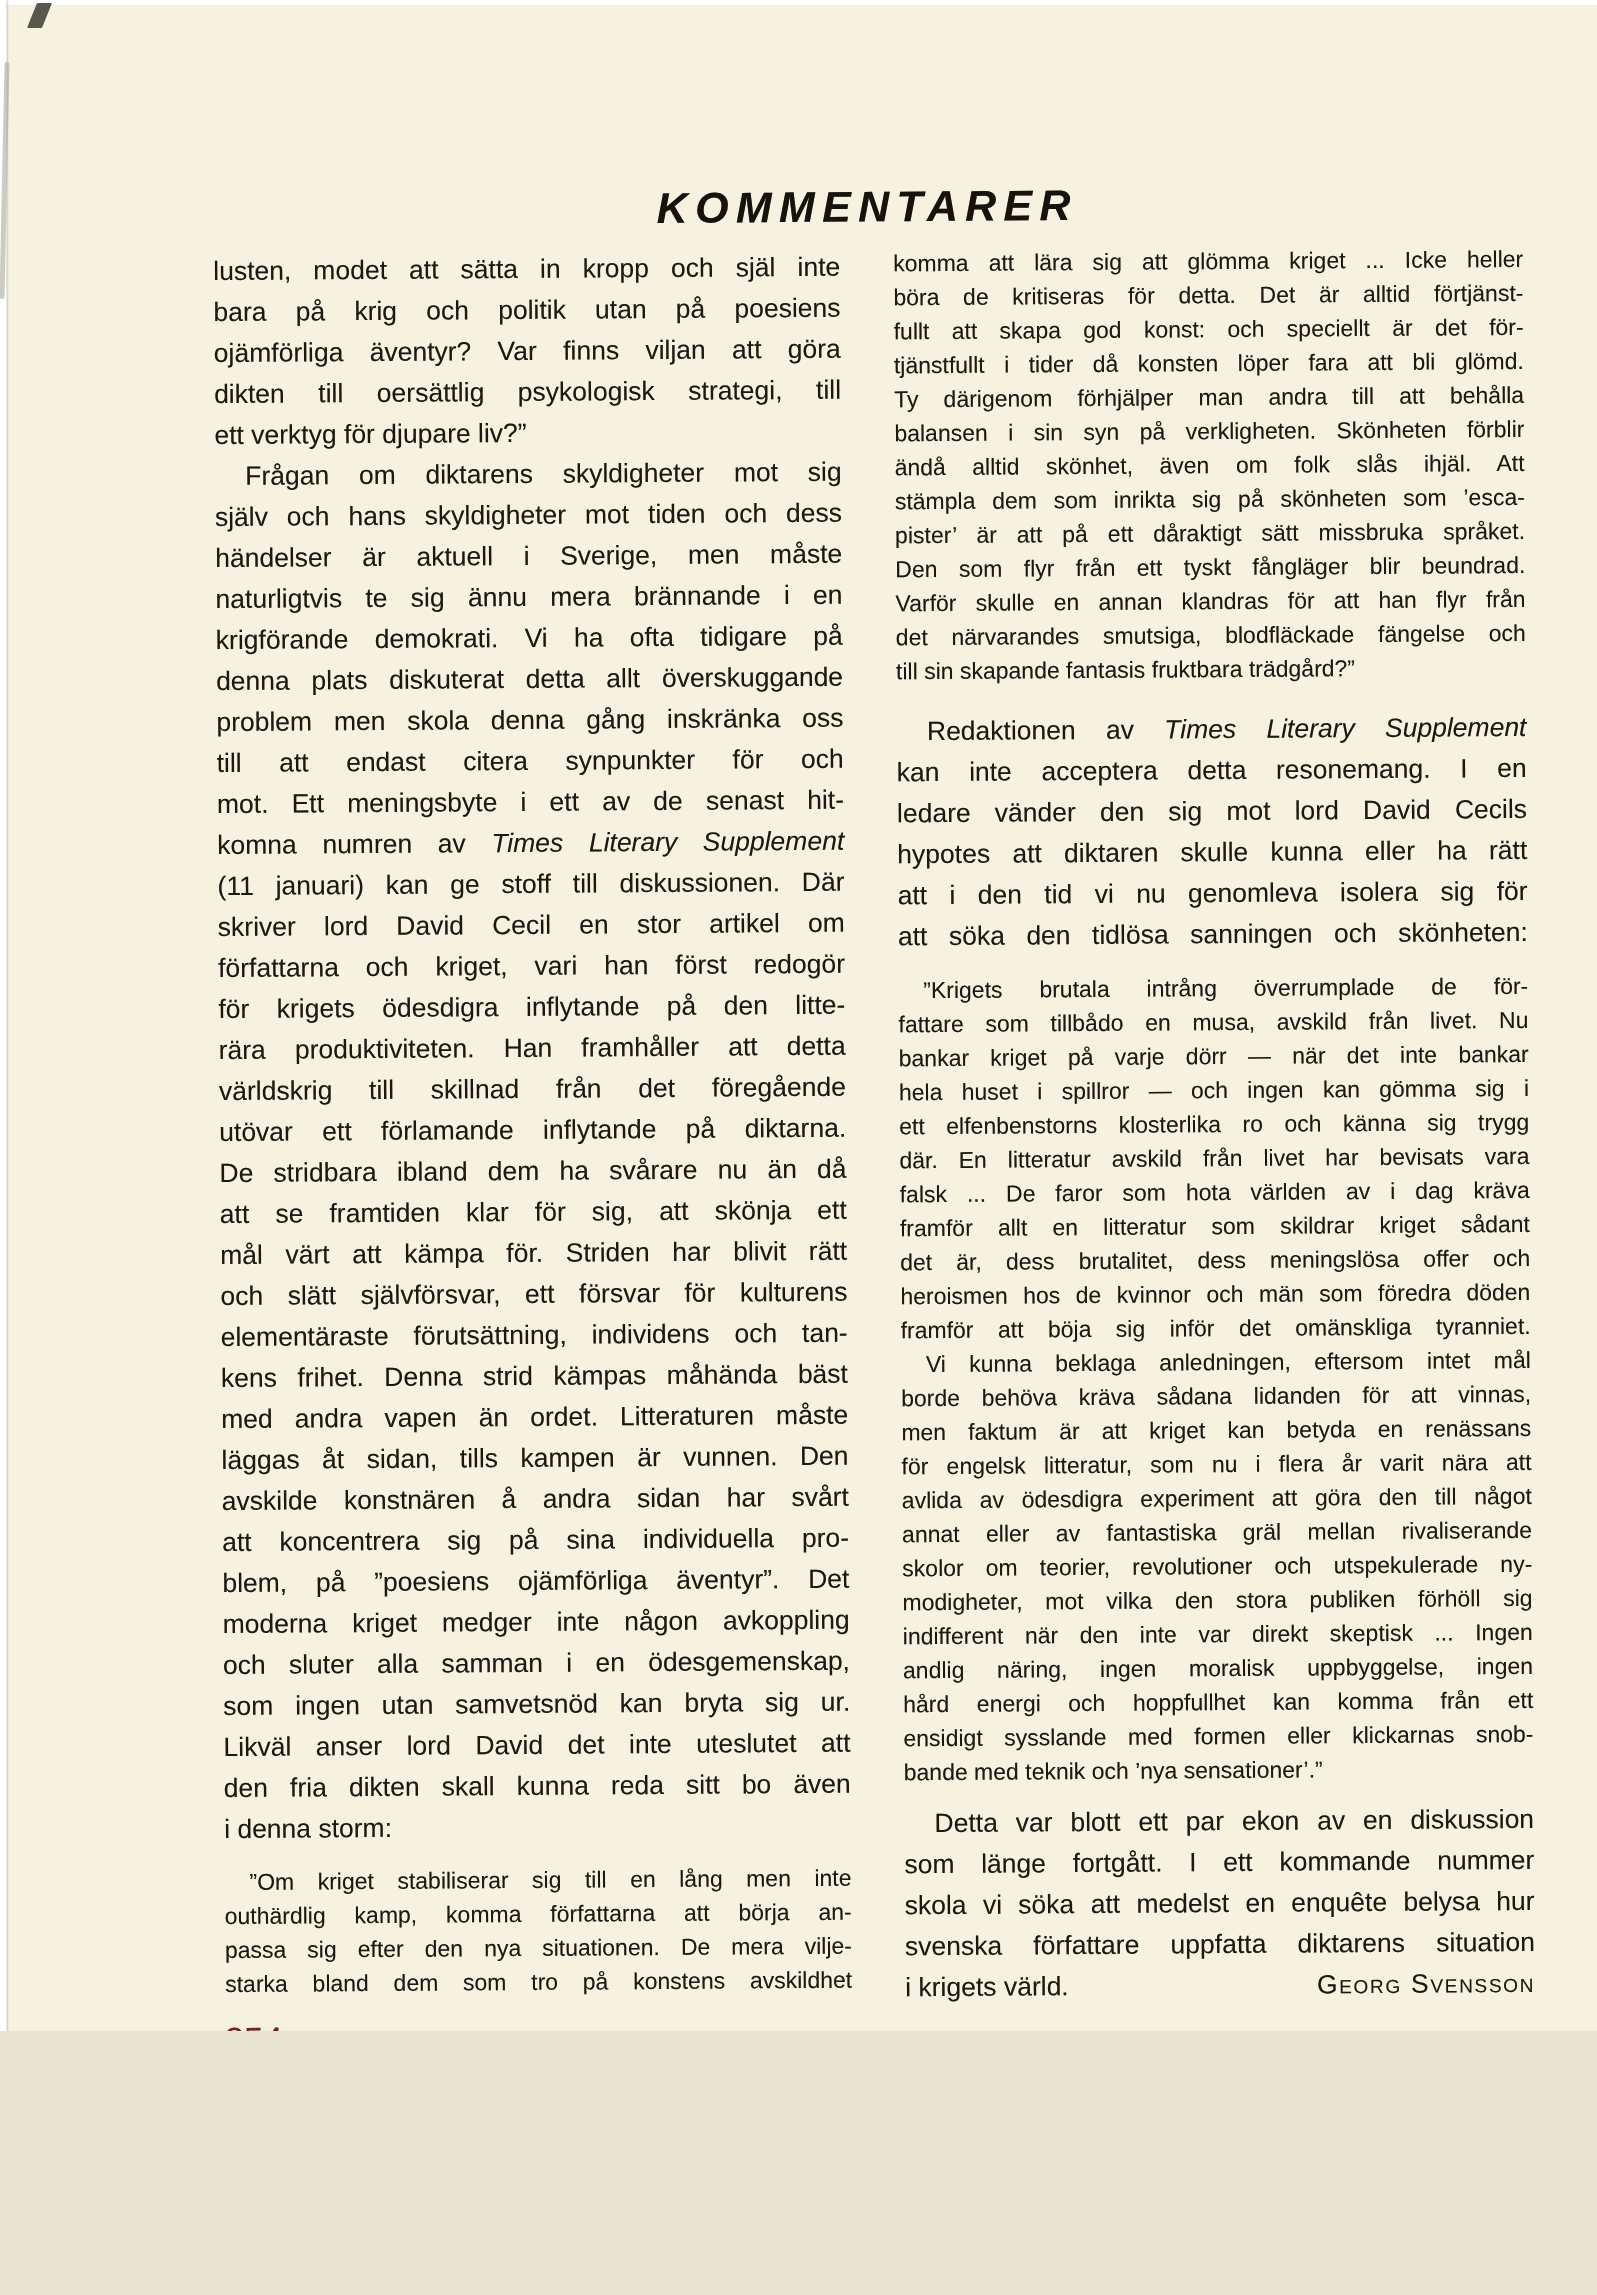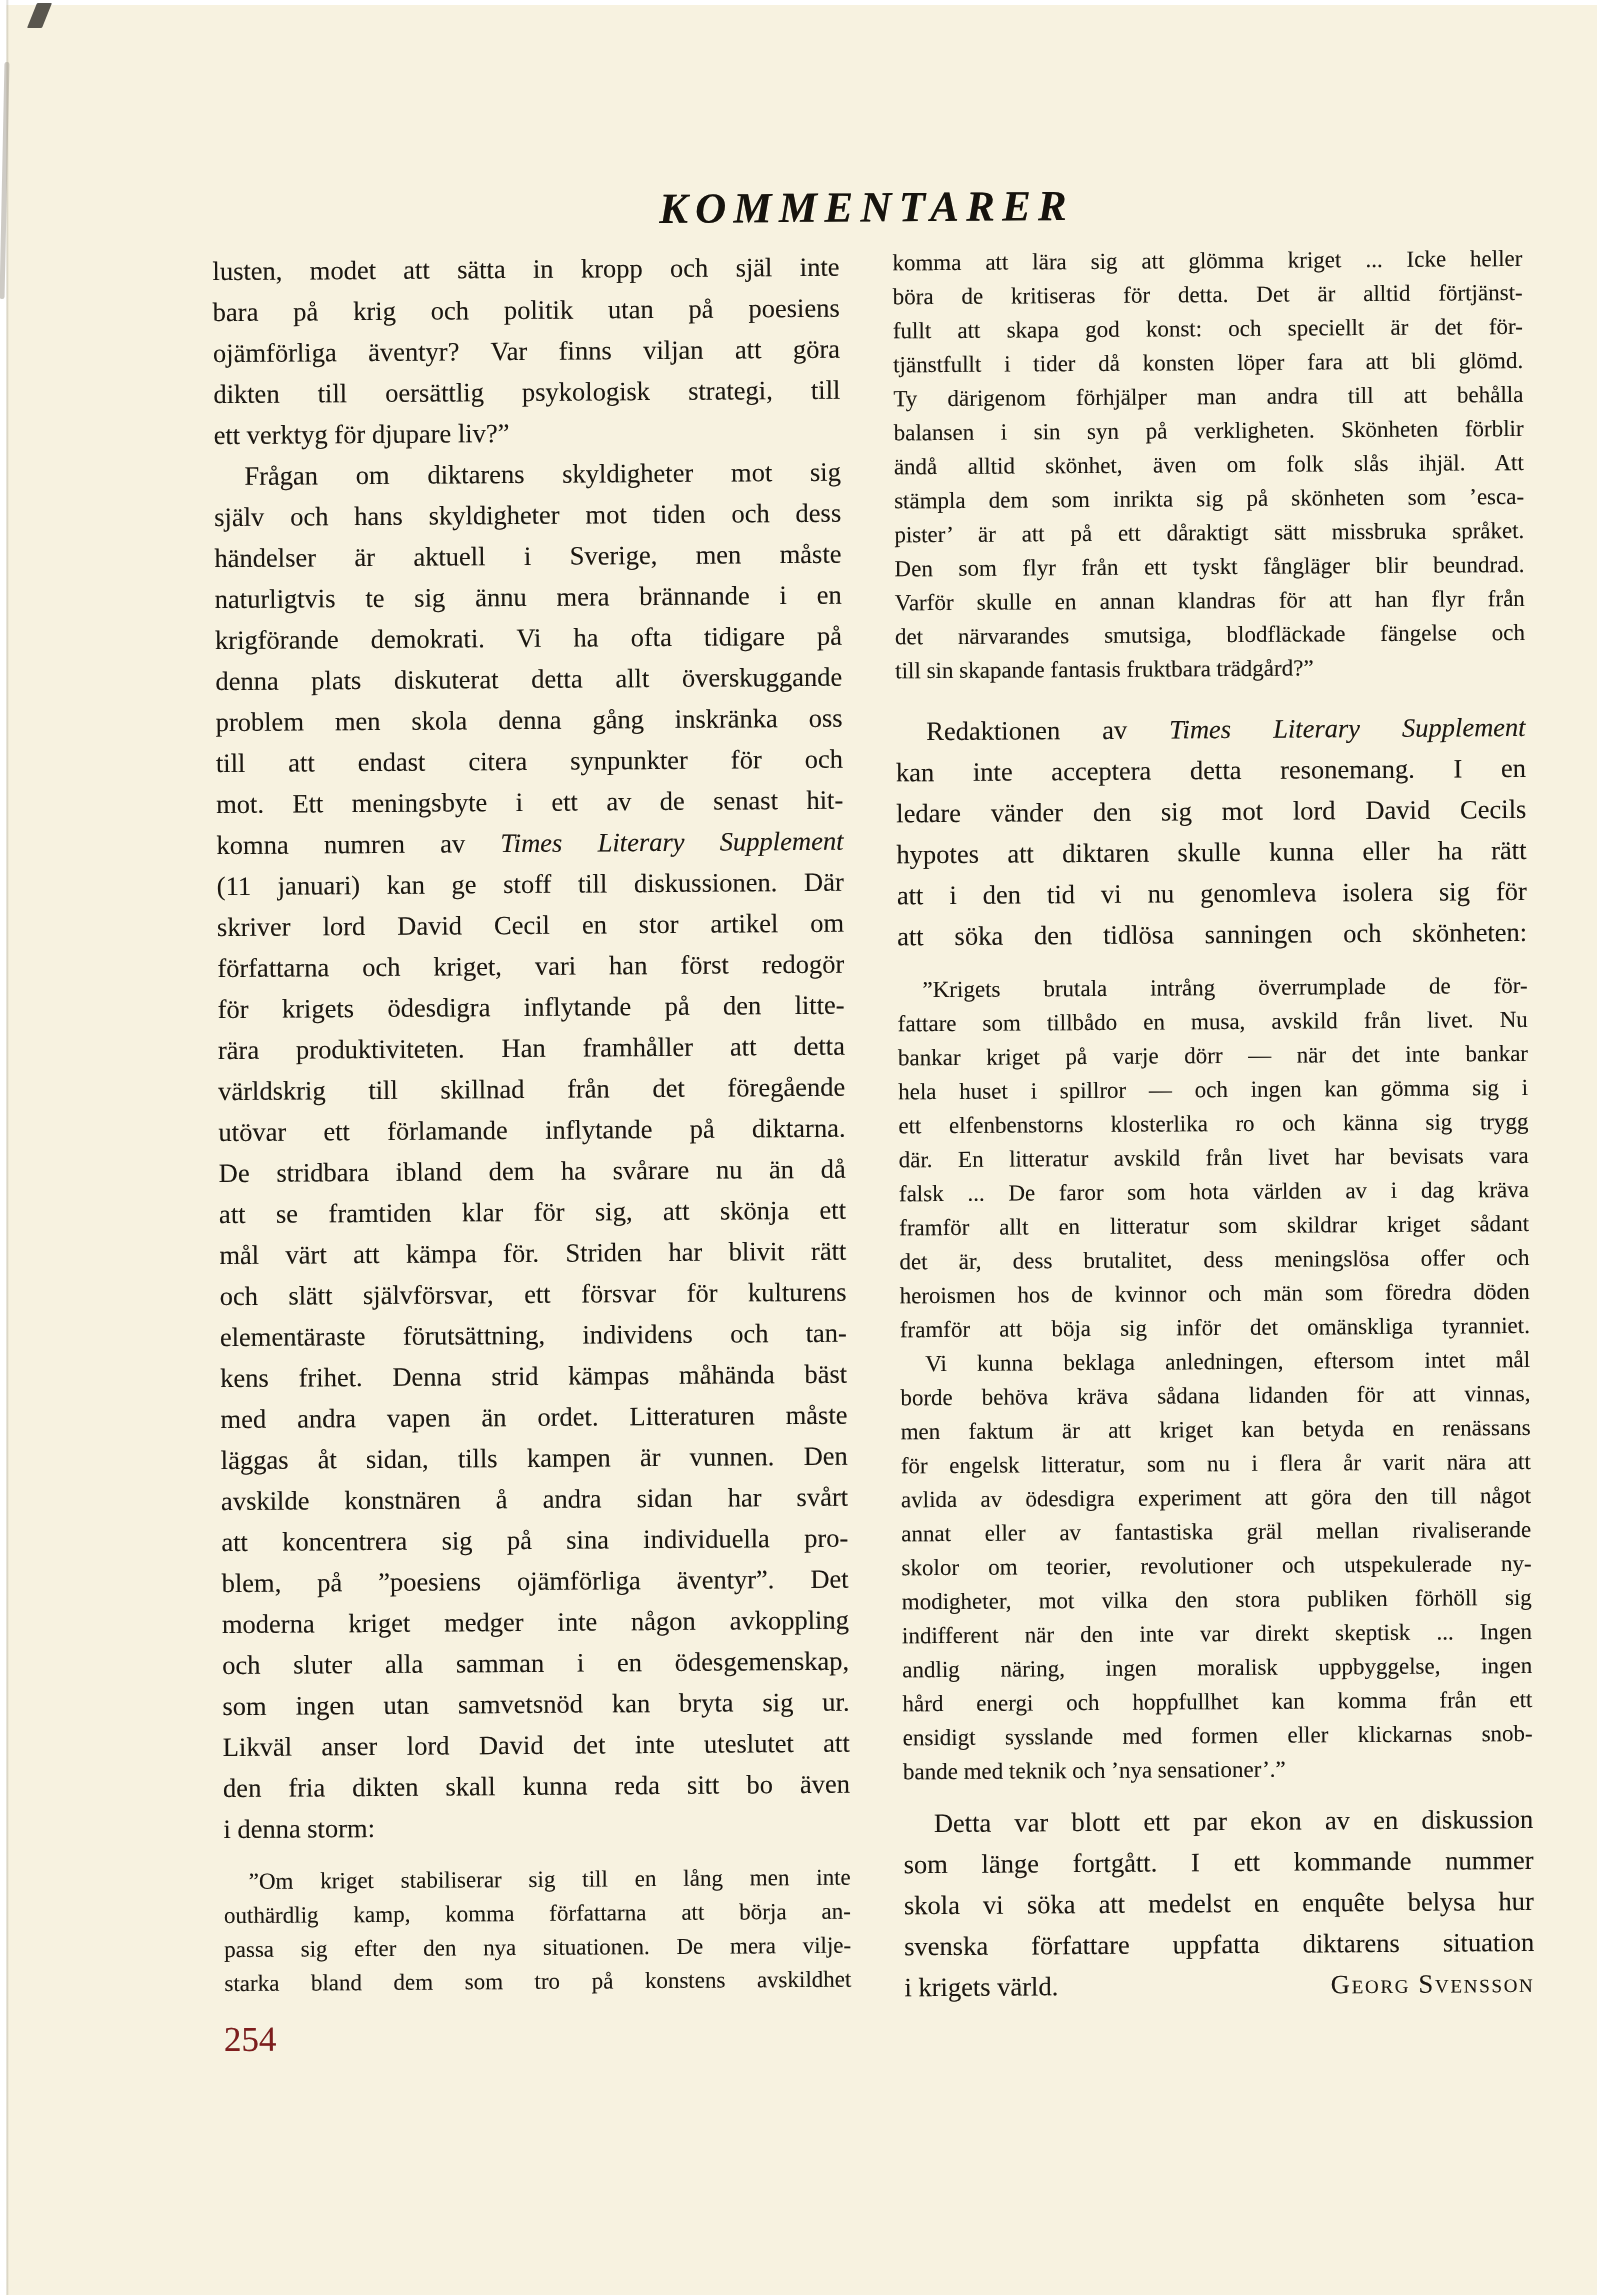--- a/index.html
+++ b/index.html
@@ -1,21 +1,21 @@
 <!DOCTYPE html>
 <html style="font-size:9px"><head>
 <meta charset="utf-8">
 <style>
   html,body{margin:0;padding:0;background:#e8e4d4;}
   .page{
     position:relative;
-    width:1597px;height:2295px;
+    width:1597px;height:2031px;
     background:#f7f2e0;
     overflow:hidden;
-    font-family:Liberation Serif, serif;
+    font-family:Liberation Sans, sans-serif;
     color:#1c1812;
   }
   
   .edge-top{position:absolute;left:0;top:0;width:100%;height:5.1px;background:#ffffff;}
   .edge-left{position:absolute;left:0;top:0;width:9px;height:100%;
     background:linear-gradient(to right,#ffffff 0%,#ffffff 62%,rgba(120,115,100,.25) 80%,rgba(120,115,100,0) 100%);}
   .edge-left-streak{position:absolute;left:2.3px;top:62px;width:5.1px;height:237px;background:#a5a096;opacity:.55;transform:rotate(1.2deg);border-radius:2.3px;}
   .corner-notch{position:absolute;left:32px;top:3.4px;width:14.7px;height:25px;background:#47453e;transform:skewX(-22deg);opacity:.9;border-radius:1.1px;}
   .content{position:absolute;left:0;top:0;width:100%;height:100%;transform:rotate(-0.4deg);transform-origin:50% 40%;}
 

